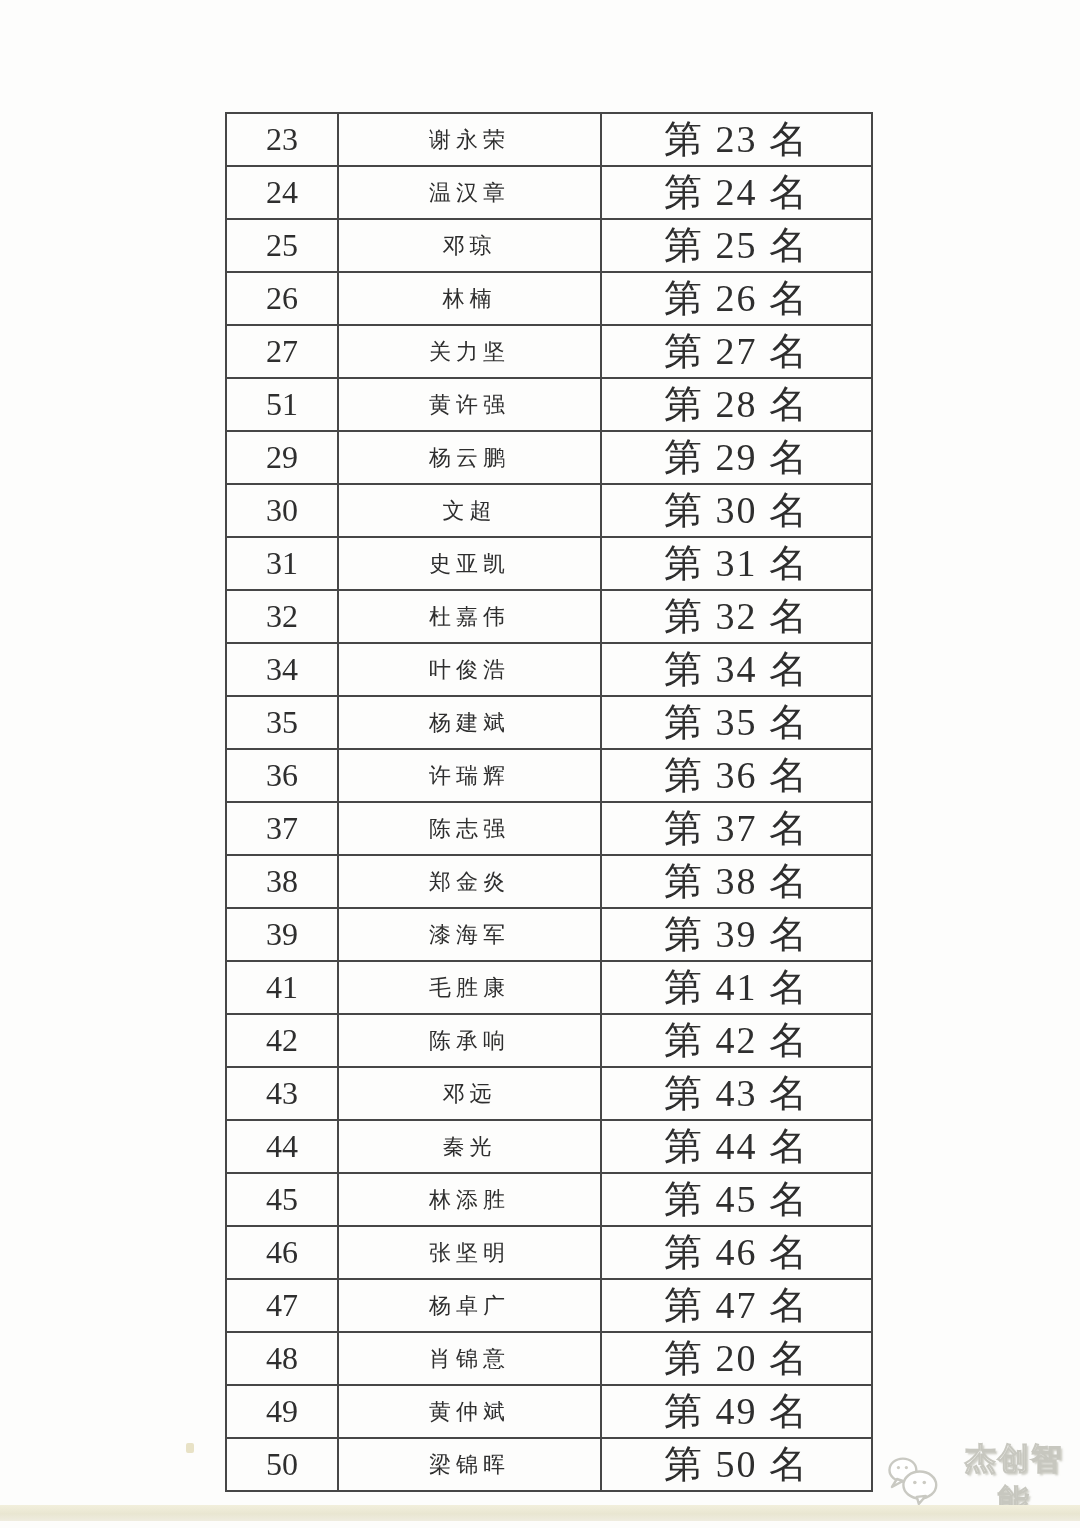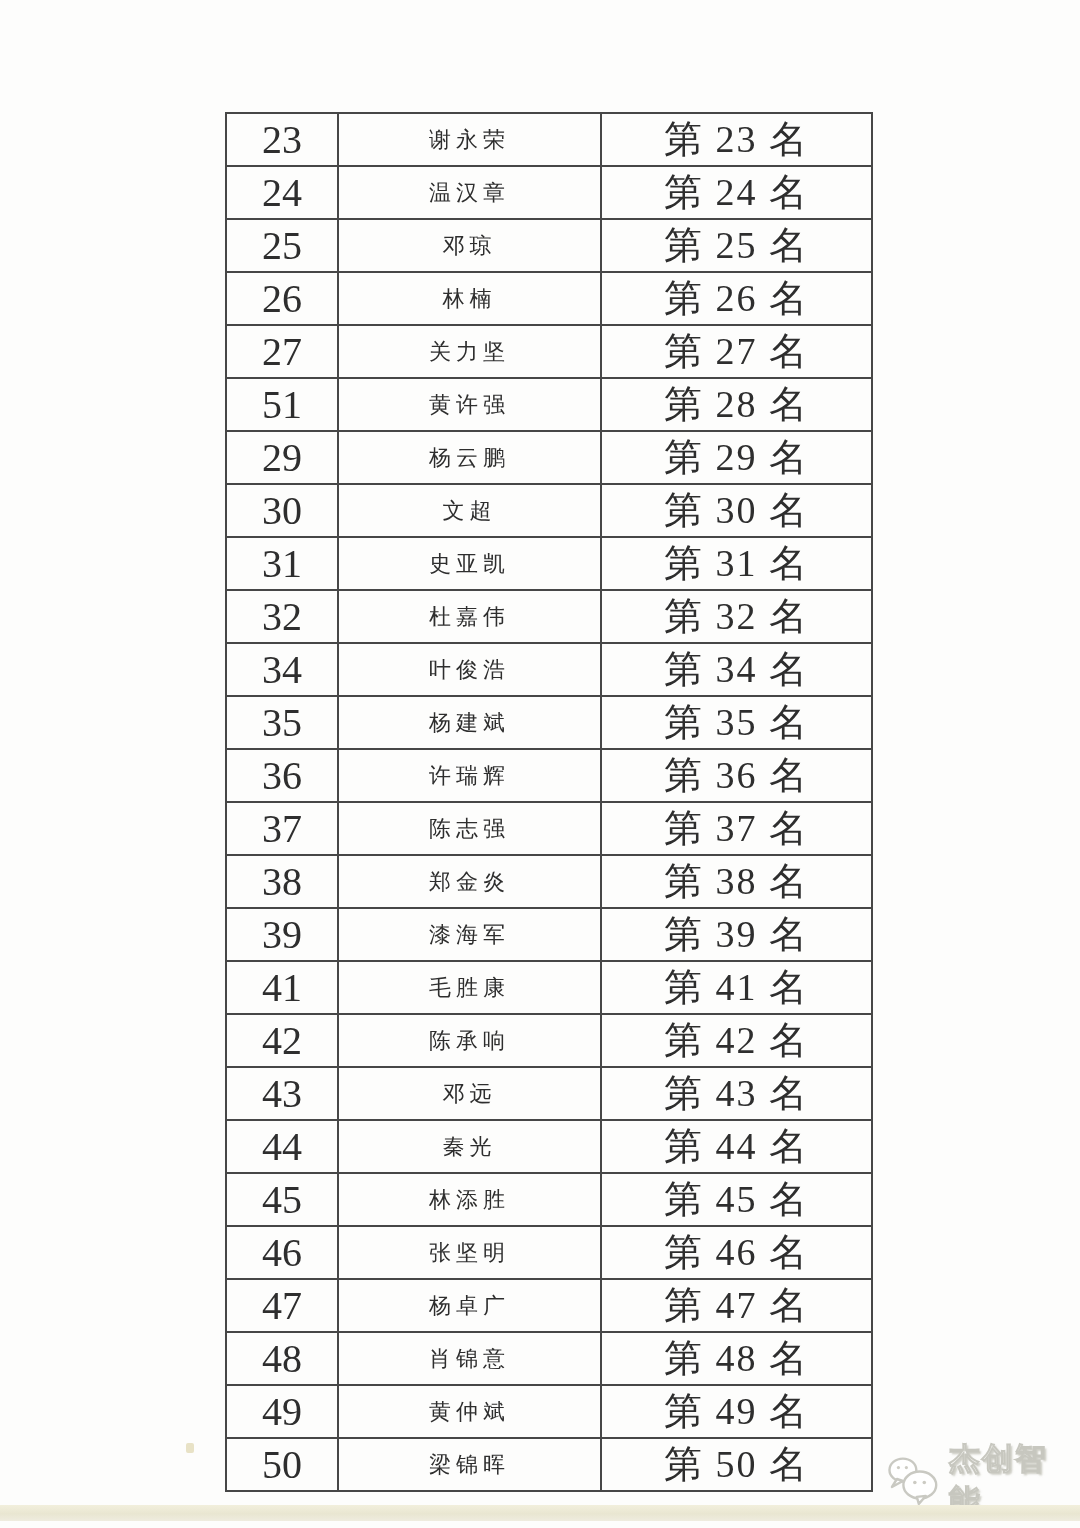--- a/index.html
+++ b/index.html
@@ -27,39 +27,40 @@
   }
   .rank-table td {
     border: 2px solid #474747;
     text-align: center;
     vertical-align: middle;
     color: #2e2e2e;
     padding: 0;
     overflow: hidden;
     white-space: nowrap;
   }
-  .col-no   { width: 110px; font-size: 40px; margin-top: 18px; }
+  .col-no   { width: 110px; font-size: 32px; margin-top: 18px; }
   .col-name { width: 261px; font-size: 22px; letter-spacing: 5px; }
   .col-rank { width: 269px; font-size: 38px; letter-spacing: 2px; }
   .watermark {
     position: absolute;
     left: 884px;
     top: 1438px;
     display: flex;
     align-items: center;
     gap: 7px;
   }
   .watermark-label {
     font-family: "DejaVu Sans", "Liberation Sans", sans-serif;
     font-size: 31px;
     font-weight: bold;
     letter-spacing: 2px;
     color: #fbfbf8;
     -webkit-text-stroke: 1px #c7c7bf;
     text-shadow: 2px 2px 2px rgba(165,165,152,0.55);
+    text-align: center;
   }
   .scan-dot {
     position: absolute;
     left: 186px;
     top: 1443px;
     width: 8px;
     height: 10px;
     border-radius: 2px;
     background: #e8e2c6;
   }
@@ -190,21 +191,21 @@
       <td class="col-rank">第 46 名</td>
     </tr>
         <tr>
       <td class="col-no">47</td>
       <td class="col-name">杨卓广</td>
       <td class="col-rank">第 47 名</td>
     </tr>
         <tr>
       <td class="col-no">48</td>
       <td class="col-name">肖锦意</td>
-      <td class="col-rank">第 48 名</td>
+      <td class="col-rank">第 20 名</td>
     </tr>
         <tr>
       <td class="col-no">49</td>
       <td class="col-name">黄仲斌</td>
       <td class="col-rank">第 49 名</td>
     </tr>
         <tr>
       <td class="col-no">50</td>
       <td class="col-name">梁锦晖</td>
       <td class="col-rank">第 50 名</td>

